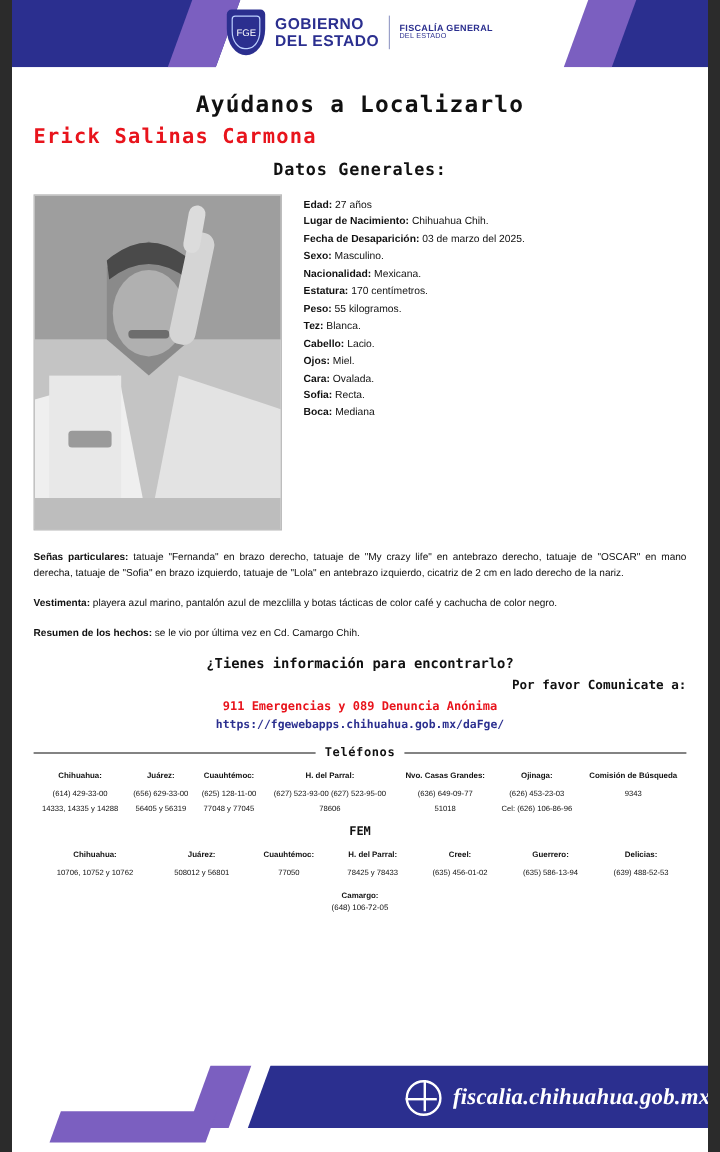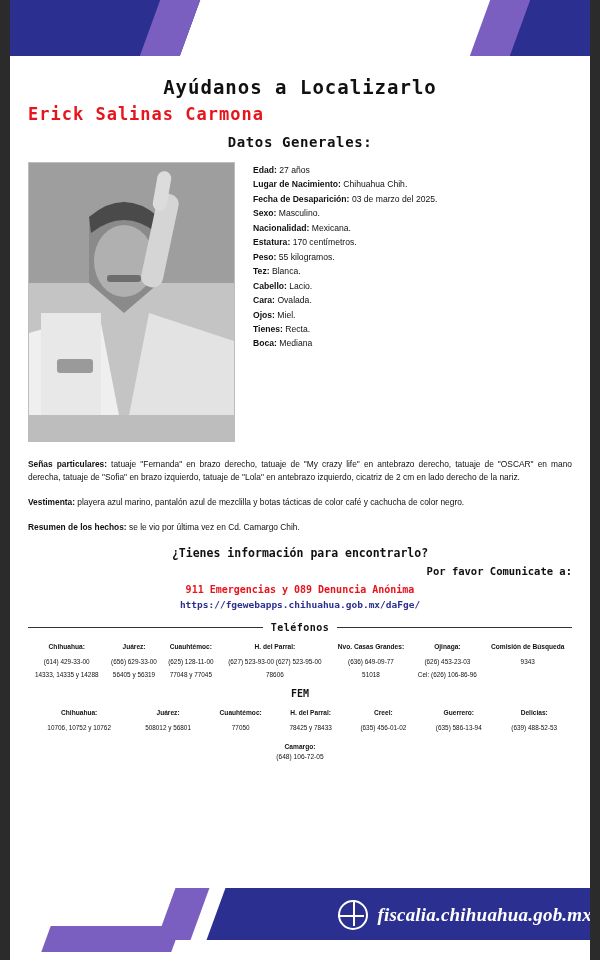--- a/index.html
+++ b/index.html
@@ -258,20 +258,34 @@
 <body>
 
 <div class="page">
 
   <div class="topbar">
     <div class="band-left"></div>
     <div class="band-left2"></div>
     <div class="band-right"></div>
     <div class="band-right2"></div>
 
+    <div class="logo-wrap">
+      <div class="shield">
+        <div class="inner">FGE</div>
+      </div>
+      <div class="gob-text">
+        <div class="gob-1">GOBIERNO</div>
+        <div class="gob-2">DEL ESTADO</div>
+      </div>
+      <div class="sep-line"></div>
+      <div class="fg-text">
+        <div class="fg-1">FISCALÍA GENERAL</div>
+        <div class="fg-2">DEL ESTADO</div>
+      </div>
+    </div>
   </div>
 
   <div class="content">
 
     <div class="title">Ayúdanos a Localizarlo</div>
     <div class="name">Erick Salinas Carmona</div>
     <div class="subtitle">Datos Generales:</div>
 
     <div class="row">
       <div class="photo">
@@ -296,23 +310,23 @@
       <div class="details">
         <div class="d-line"><b>Edad:</b> <span>27 años</span></div>
         <div class="d-line"><b>Lugar de Nacimiento:</b> <span>Chihuahua Chih.</span></div>
         <div class="d-line"><b>Fecha de Desaparición:</b> <span>03 de marzo del 2025.</span></div>
         <div class="d-line"><b>Sexo:</b> <span>Masculino.</span></div>
         <div class="d-line"><b>Nacionalidad:</b> <span>Mexicana.</span></div>
         <div class="d-line"><b>Estatura:</b> <span>170 centímetros.</span></div>
         <div class="d-line"><b>Peso:</b> <span>55 kilogramos.</span></div>
         <div class="d-line"><b>Tez:</b> <span>Blanca.</span></div>
         <div class="d-line"><b>Cabello:</b> <span>Lacio.</span></div>
+        <div class="d-line"><b>Ojos:</b> <span>Miel.</span></div>
         <div class="d-line"><b>Cara:</b> <span>Ovalada.</span></div>
-        <div class="d-line"><b>Ojos:</b> <span>Miel.</span></div>
-        <div class="d-line"><b>Tienes:</b> <span>Recta.</span></div>
+        <div class="d-line"><b>Sofia:</b> <span>Recta.</span></div>
         <div class="d-line"><b>Boca:</b> <span>Mediana</span></div>
       </div>
     </div>
 
     <div class="notes">
       <p><b>Señas particulares:</b><span> tatuaje "Fernanda" en brazo derecho, tatuaje de "My crazy life" en antebrazo derecho, tatuaje de "OSCAR" en mano derecha, tatuaje de "Sofia" en brazo izquierdo, tatuaje de "Lola" en antebrazo izquierdo, cicatriz de 2 cm en lado derecho de la nariz.</span></p>
       <p><b>Vestimenta:</b><span> playera azul marino, pantalón azul de mezclilla y botas tácticas de color café y cachucha de color negro.</span></p>
       <p><b>Resumen de los hechos:</b><span> se le vio por última vez en Cd. Camargo Chih.</span></p>
     </div>
 

